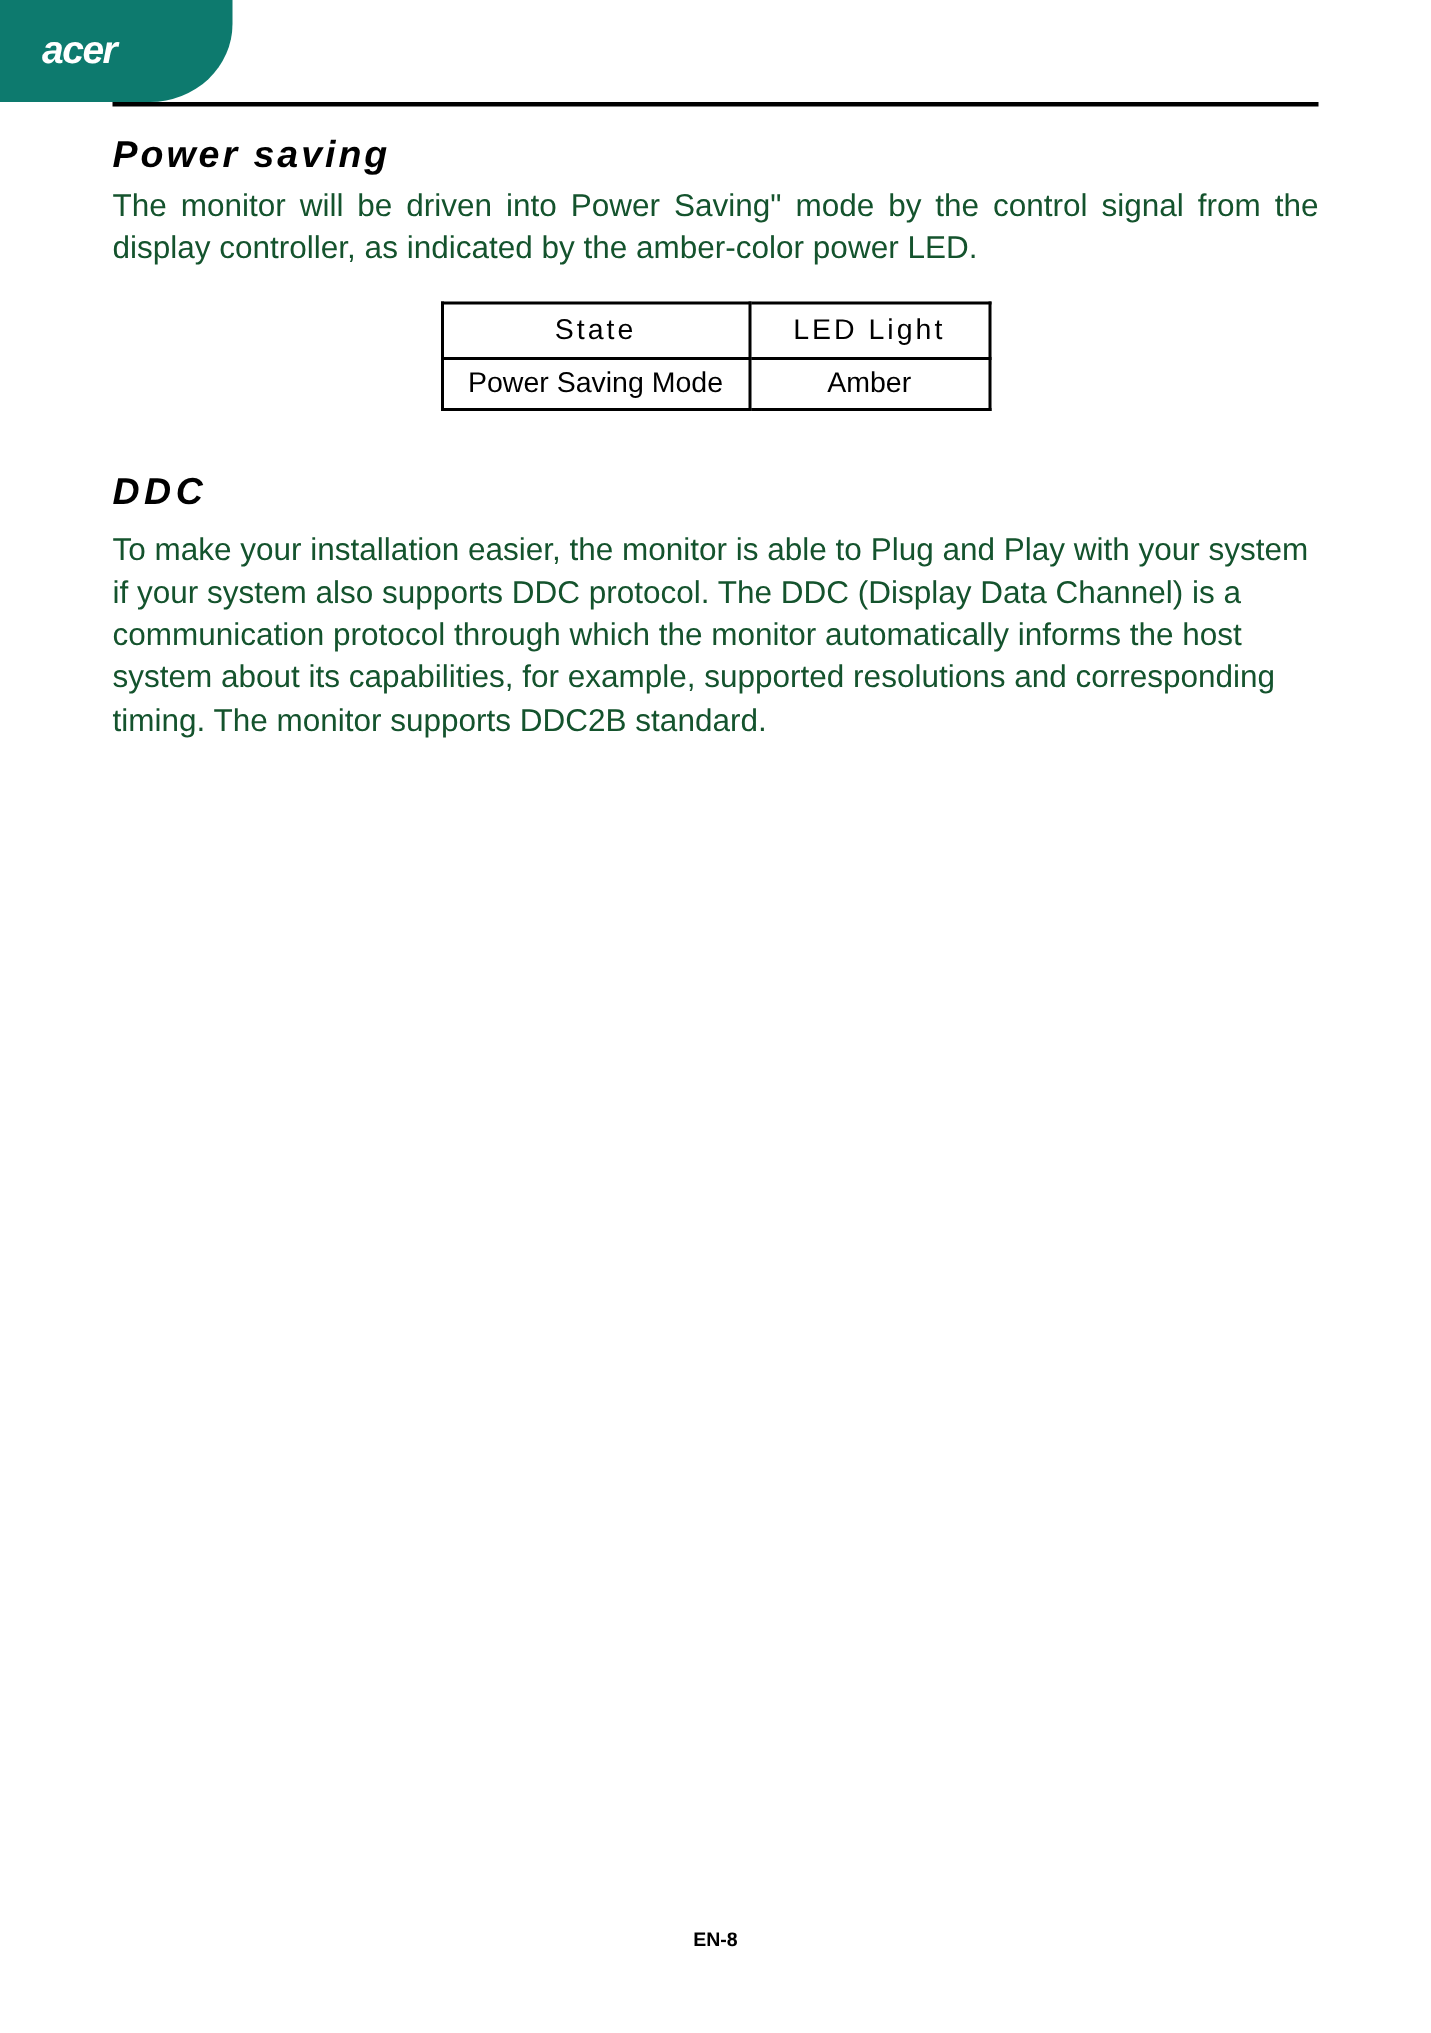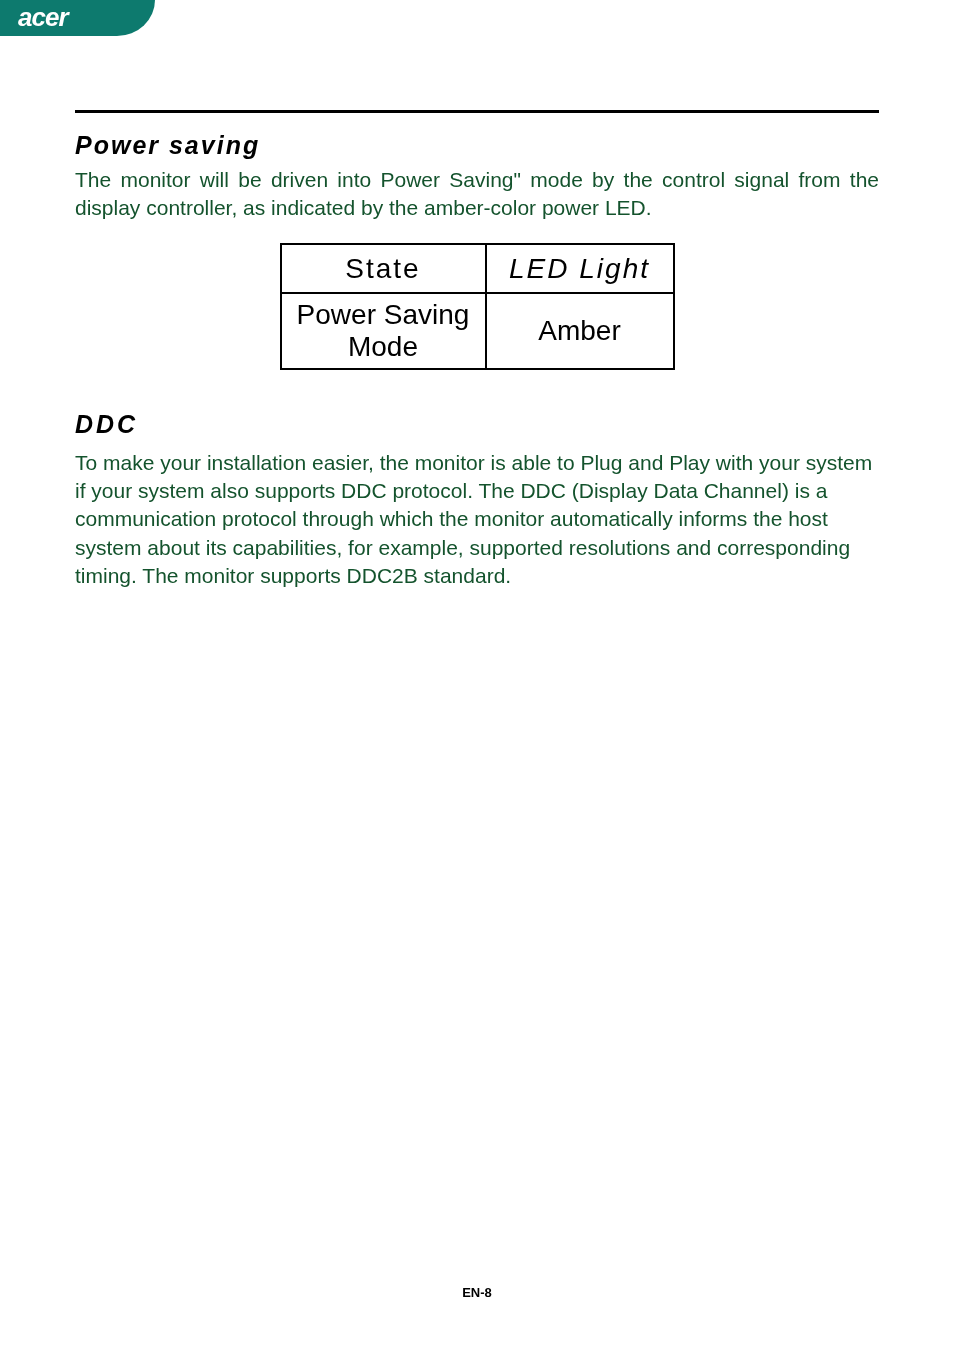--- a/index.html
+++ b/index.html
@@ -9,30 +9,30 @@
       background: #fff;
       font-family: "Segoe UI", Arial, sans-serif;
       position: relative;
       overflow: hidden;
     }
     .header-corner {
       position: absolute;
       top: 0;
       left: 0;
       width: 155px;
-      height: 36px;
+      height: 68px;
       background: #0d7a6e;
       border-bottom-right-radius: 55px 52px;
       display: flex;
       align-items: center;
-      padding-left: 18px;
+      padding-left: 28px;
     }
     .header-corner svg { display: block; }
     .content {
-      padding: 110px 75px 0 75px;
+      padding: 68px 75px 0 75px;
     }
     .divider {
       border-top: 3px solid #000;
       margin-bottom: 18px;
     }
     .section-heading {
       font-style: italic;
       font-weight: 600;
       font-size: 25px;
       letter-spacing: 2px;
@@ -45,30 +45,30 @@
       color: #14532d;
       margin-bottom: 20px;
     }
     .state-table {
       border-collapse: collapse;
       margin: 18px auto 28px auto;
     }
     .state-table th, .state-table td {
       border: 2px solid #000;
       text-align: center;
-      font-size: 28px;
+      font-size: 19px;
       padding: 6px 14px;
     }
     .state-table th {
       font-weight: 400;
       letter-spacing: 2px;
       line-height: 1.25;
     }
     .state-table .col-state { width: 205px; }
-    .state-table .col-led { width: 188px; font-style: italic; }
+    .state-table .col-led { width: 160px; }
     .state-table td { padding: 5px 10px; }
     .section2-heading {
       font-style: italic;
       font-weight: 600;
       font-size: 25px;
       letter-spacing: 3px;
       margin-top: 40px;
       margin-bottom: 10px;
     }
     .footer {

